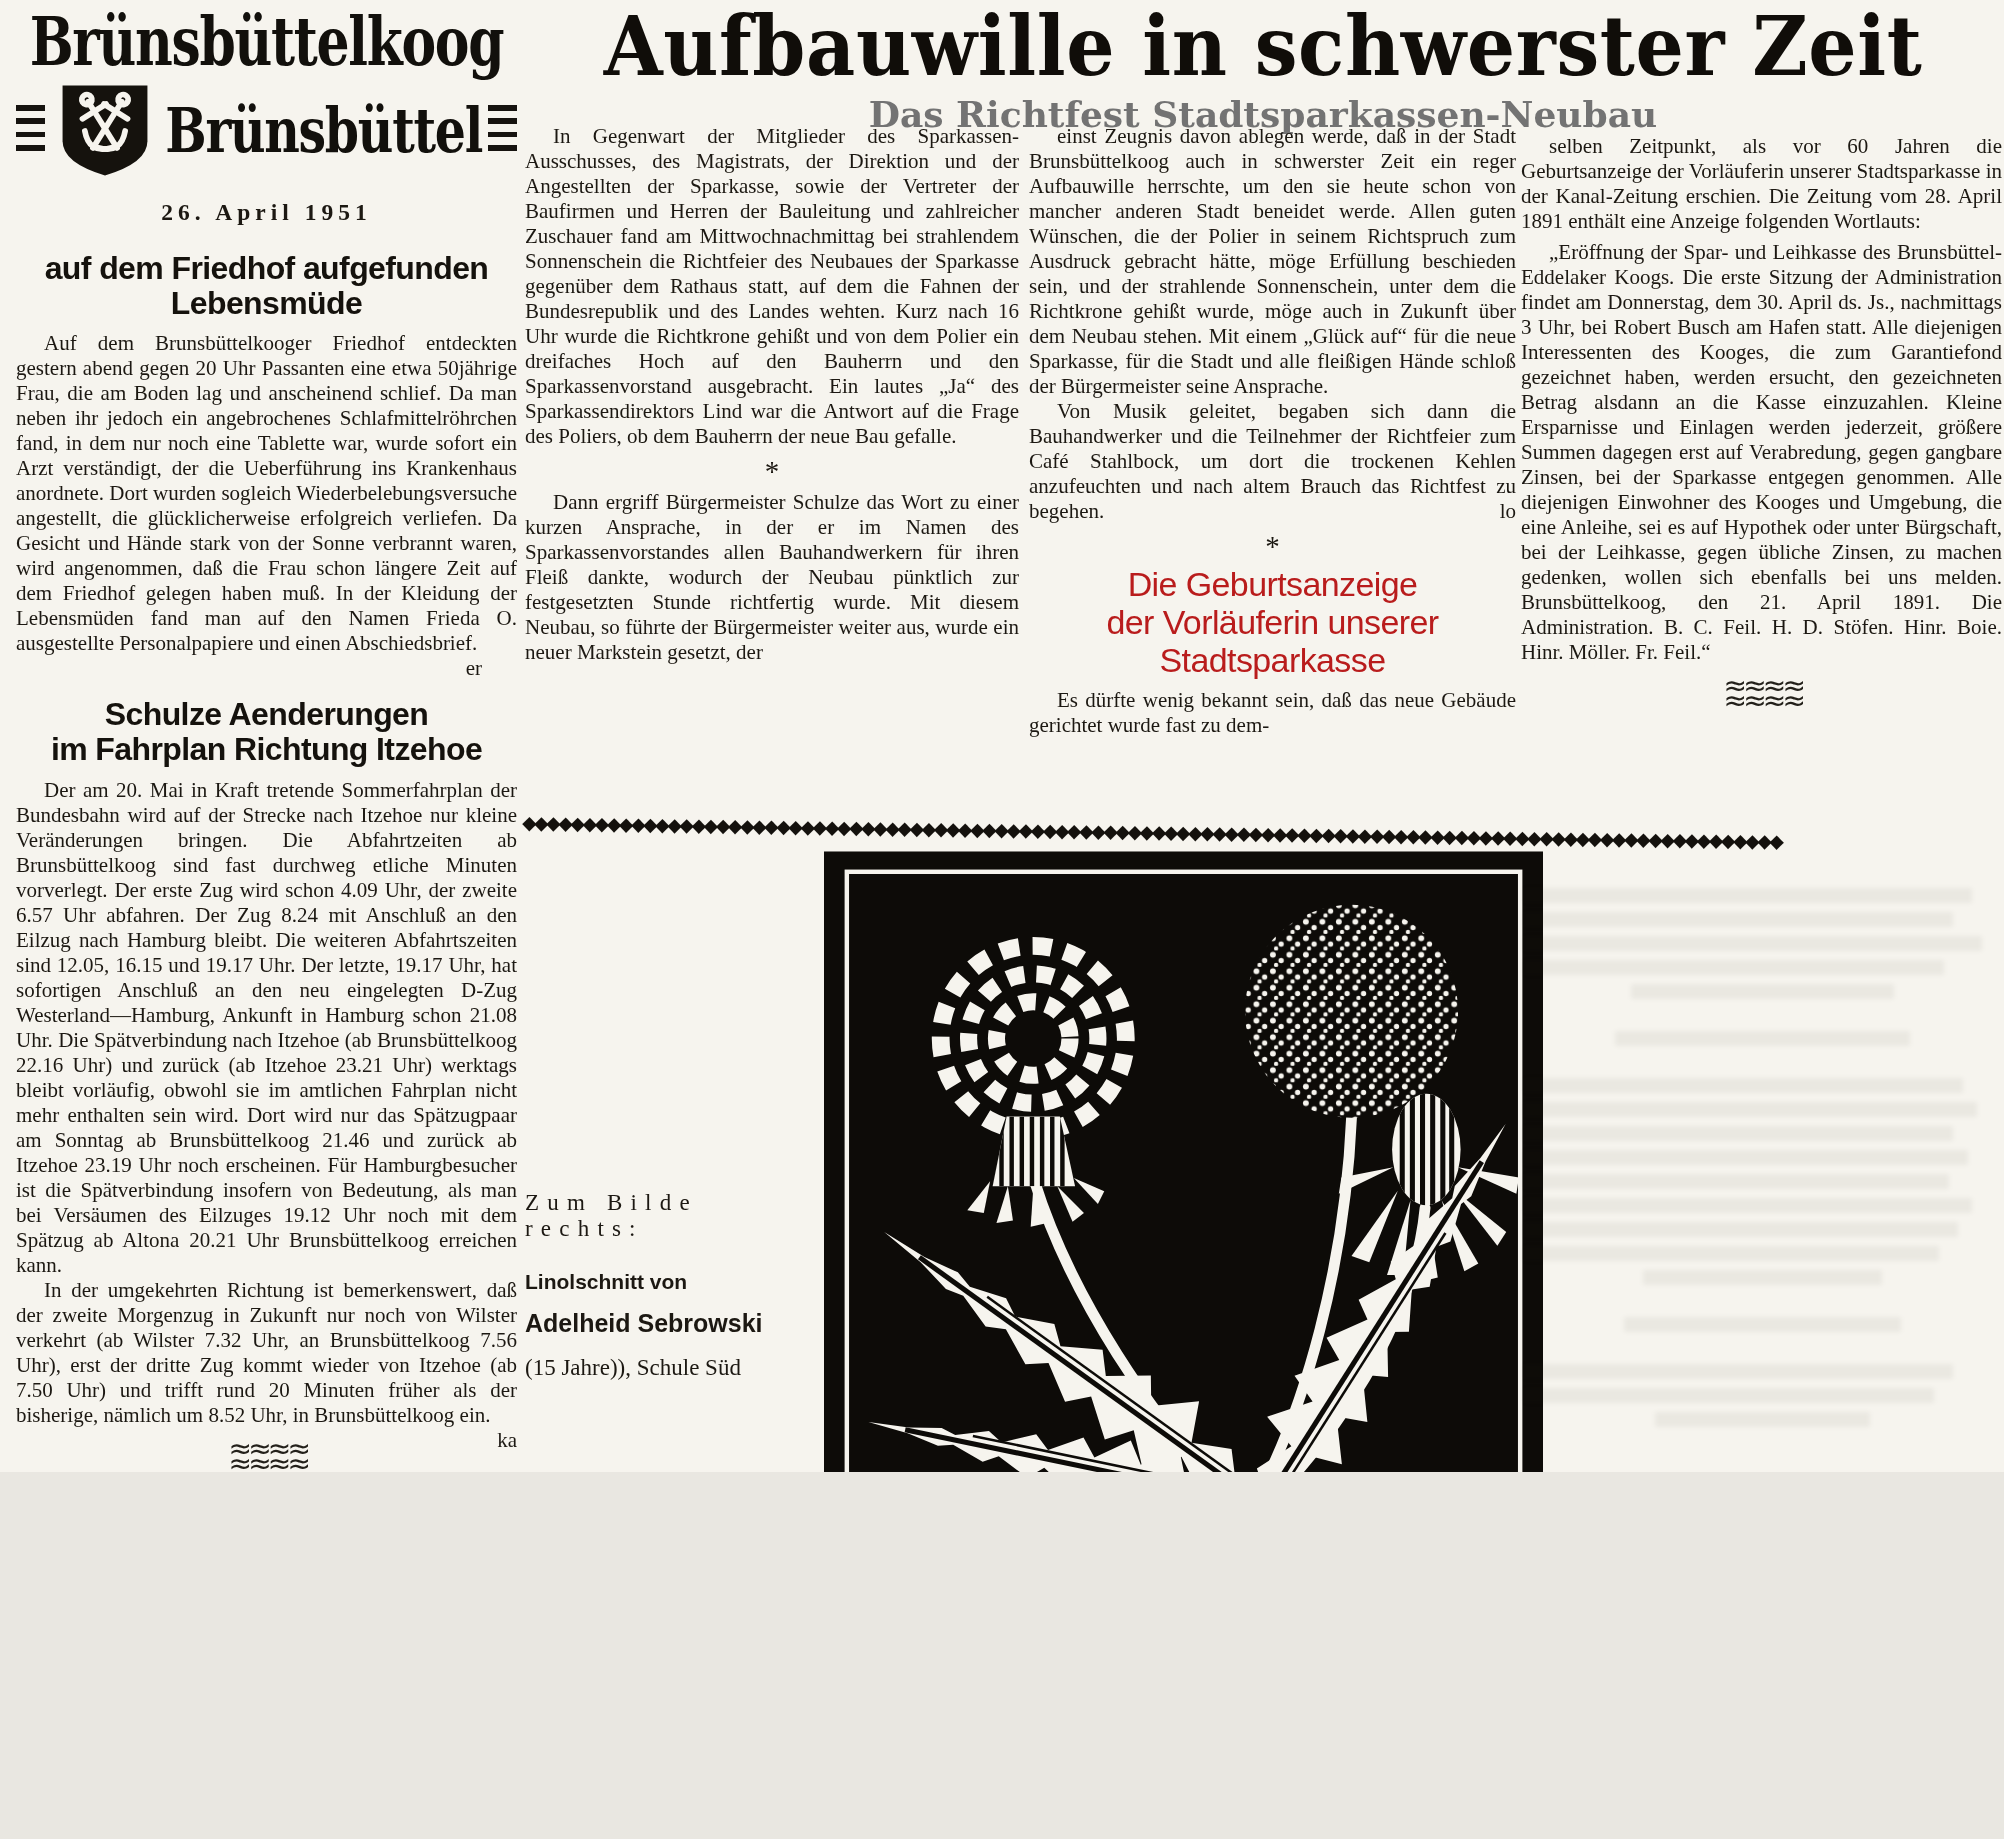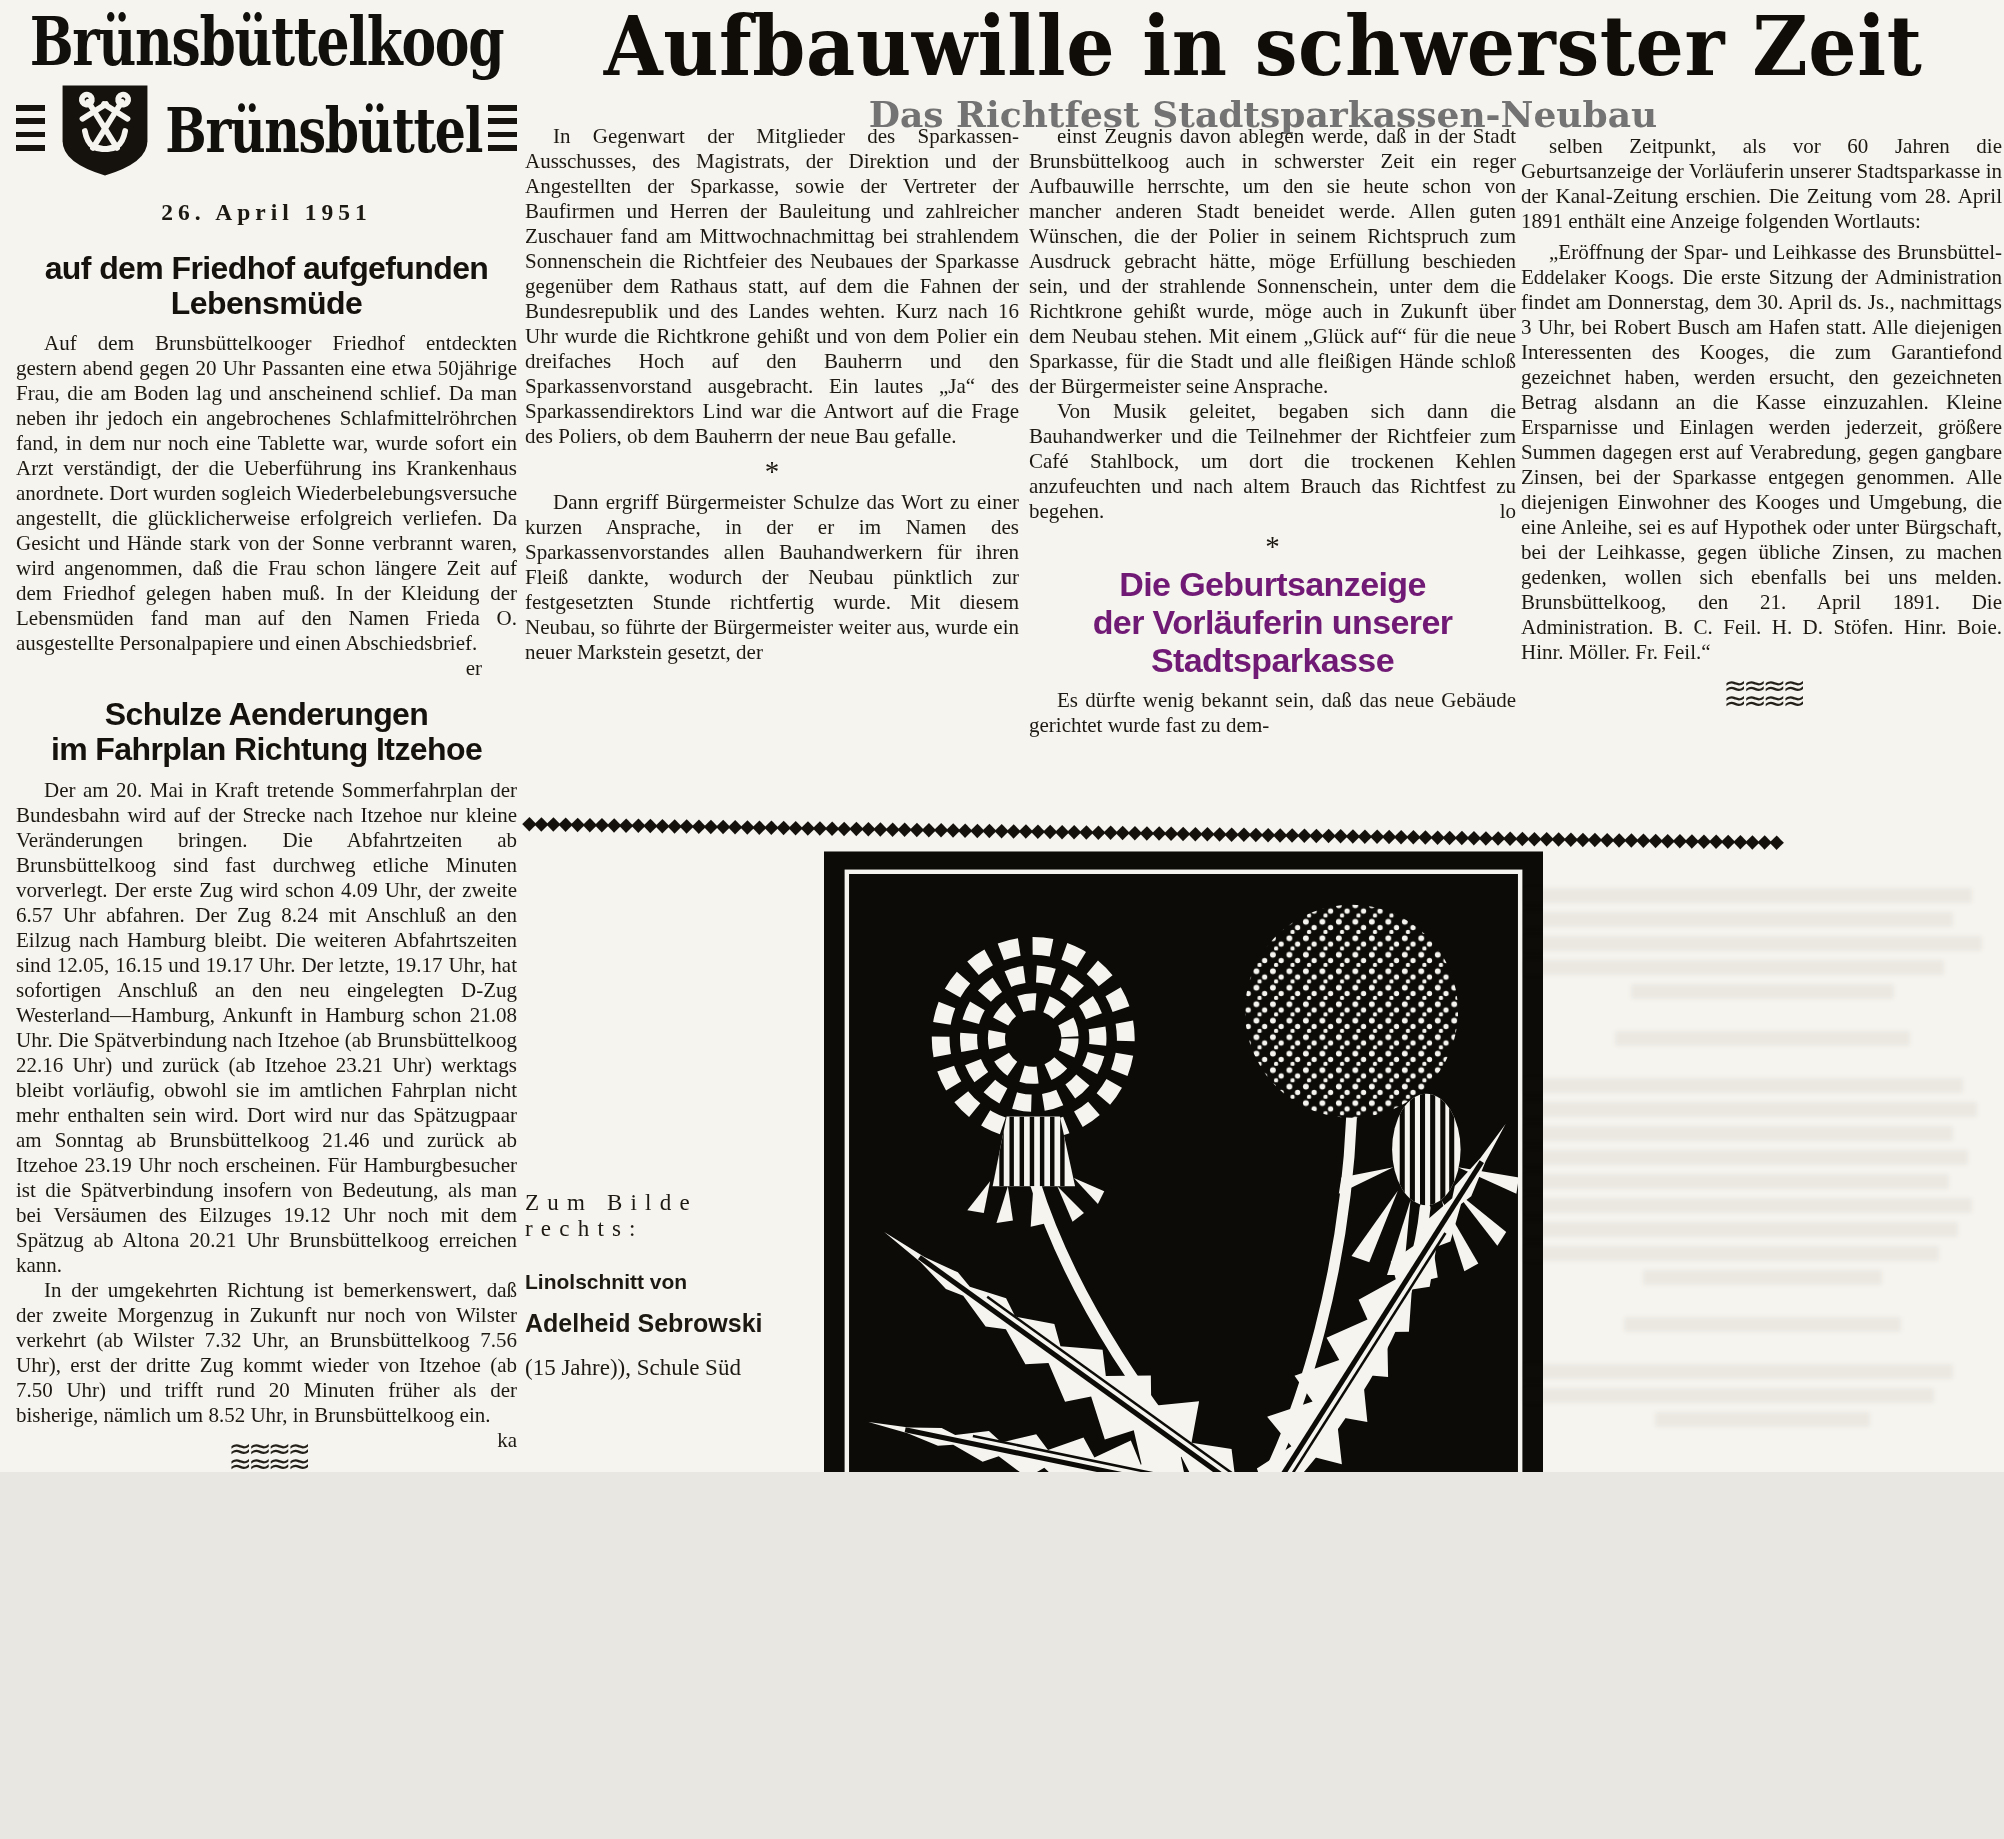--- a/index.html
+++ b/index.html
@@ -28,22 +28,22 @@
   #main-headline{left:527px;top:5px;width:1472px;text-align:center;font-family:"DejaVu Serif",serif;
                  font-weight:bold;font-size:76px;line-height:1.02;letter-spacing:0.6px;color:#100d09;
                  transform:scaleY(1.08);transform-origin:top center;}
   #main-subhead{left:527px;top:93px;width:1472px;text-align:center;font-family:"DejaVu Serif",serif;
                 font-weight:bold;font-size:36px;color:#737373;}
   .news-col{top:124px;}
   #col1{left:525px;width:494px;}
   #col2{left:1029px;width:487px;}
   #col3{left:1521px;width:481px;}
   .star-sep{text-align:center;font-size:29px;line-height:25px;margin:10px 0 6.3px;}
-  .geb-head{font-family:"Liberation Sans",sans-serif;font-weight:bold;font-size:34px;line-height:38px;
-            text-align:center;letter-spacing:-0.6px;margin-top:5px;color:#701a75;}
+  .geb-head{font-family:"Liberation Sans",sans-serif;font-weight:normal;font-size:34px;line-height:38px;
+            text-align:center;letter-spacing:-0.6px;margin-top:5px;color:#b91c1c;}
   .sig-inline{float:right;padding-left:12.7px;}
   
   #divider{left:522px;top:811px;width:1481px;transform:rotate(0.85deg);transform-origin:left center;
            font-family:"DejaVu Sans",sans-serif;font-size:19px;letter-spacing:-2.5px;color:#14110d;
            white-space:nowrap;overflow:hidden;}
   
   #caption{left:525px;top:1190px;width:266px;}
   .cap-kicker{font-size:23px;letter-spacing:8.2px;}
   .cap-bold{font-family:"Liberation Sans",sans-serif;font-weight:bold;font-size:21px;margin-top:28px;}
   .cap-bold2{font-family:"Liberation Sans",sans-serif;font-weight:bold;font-size:25px;margin-top:15px;}

